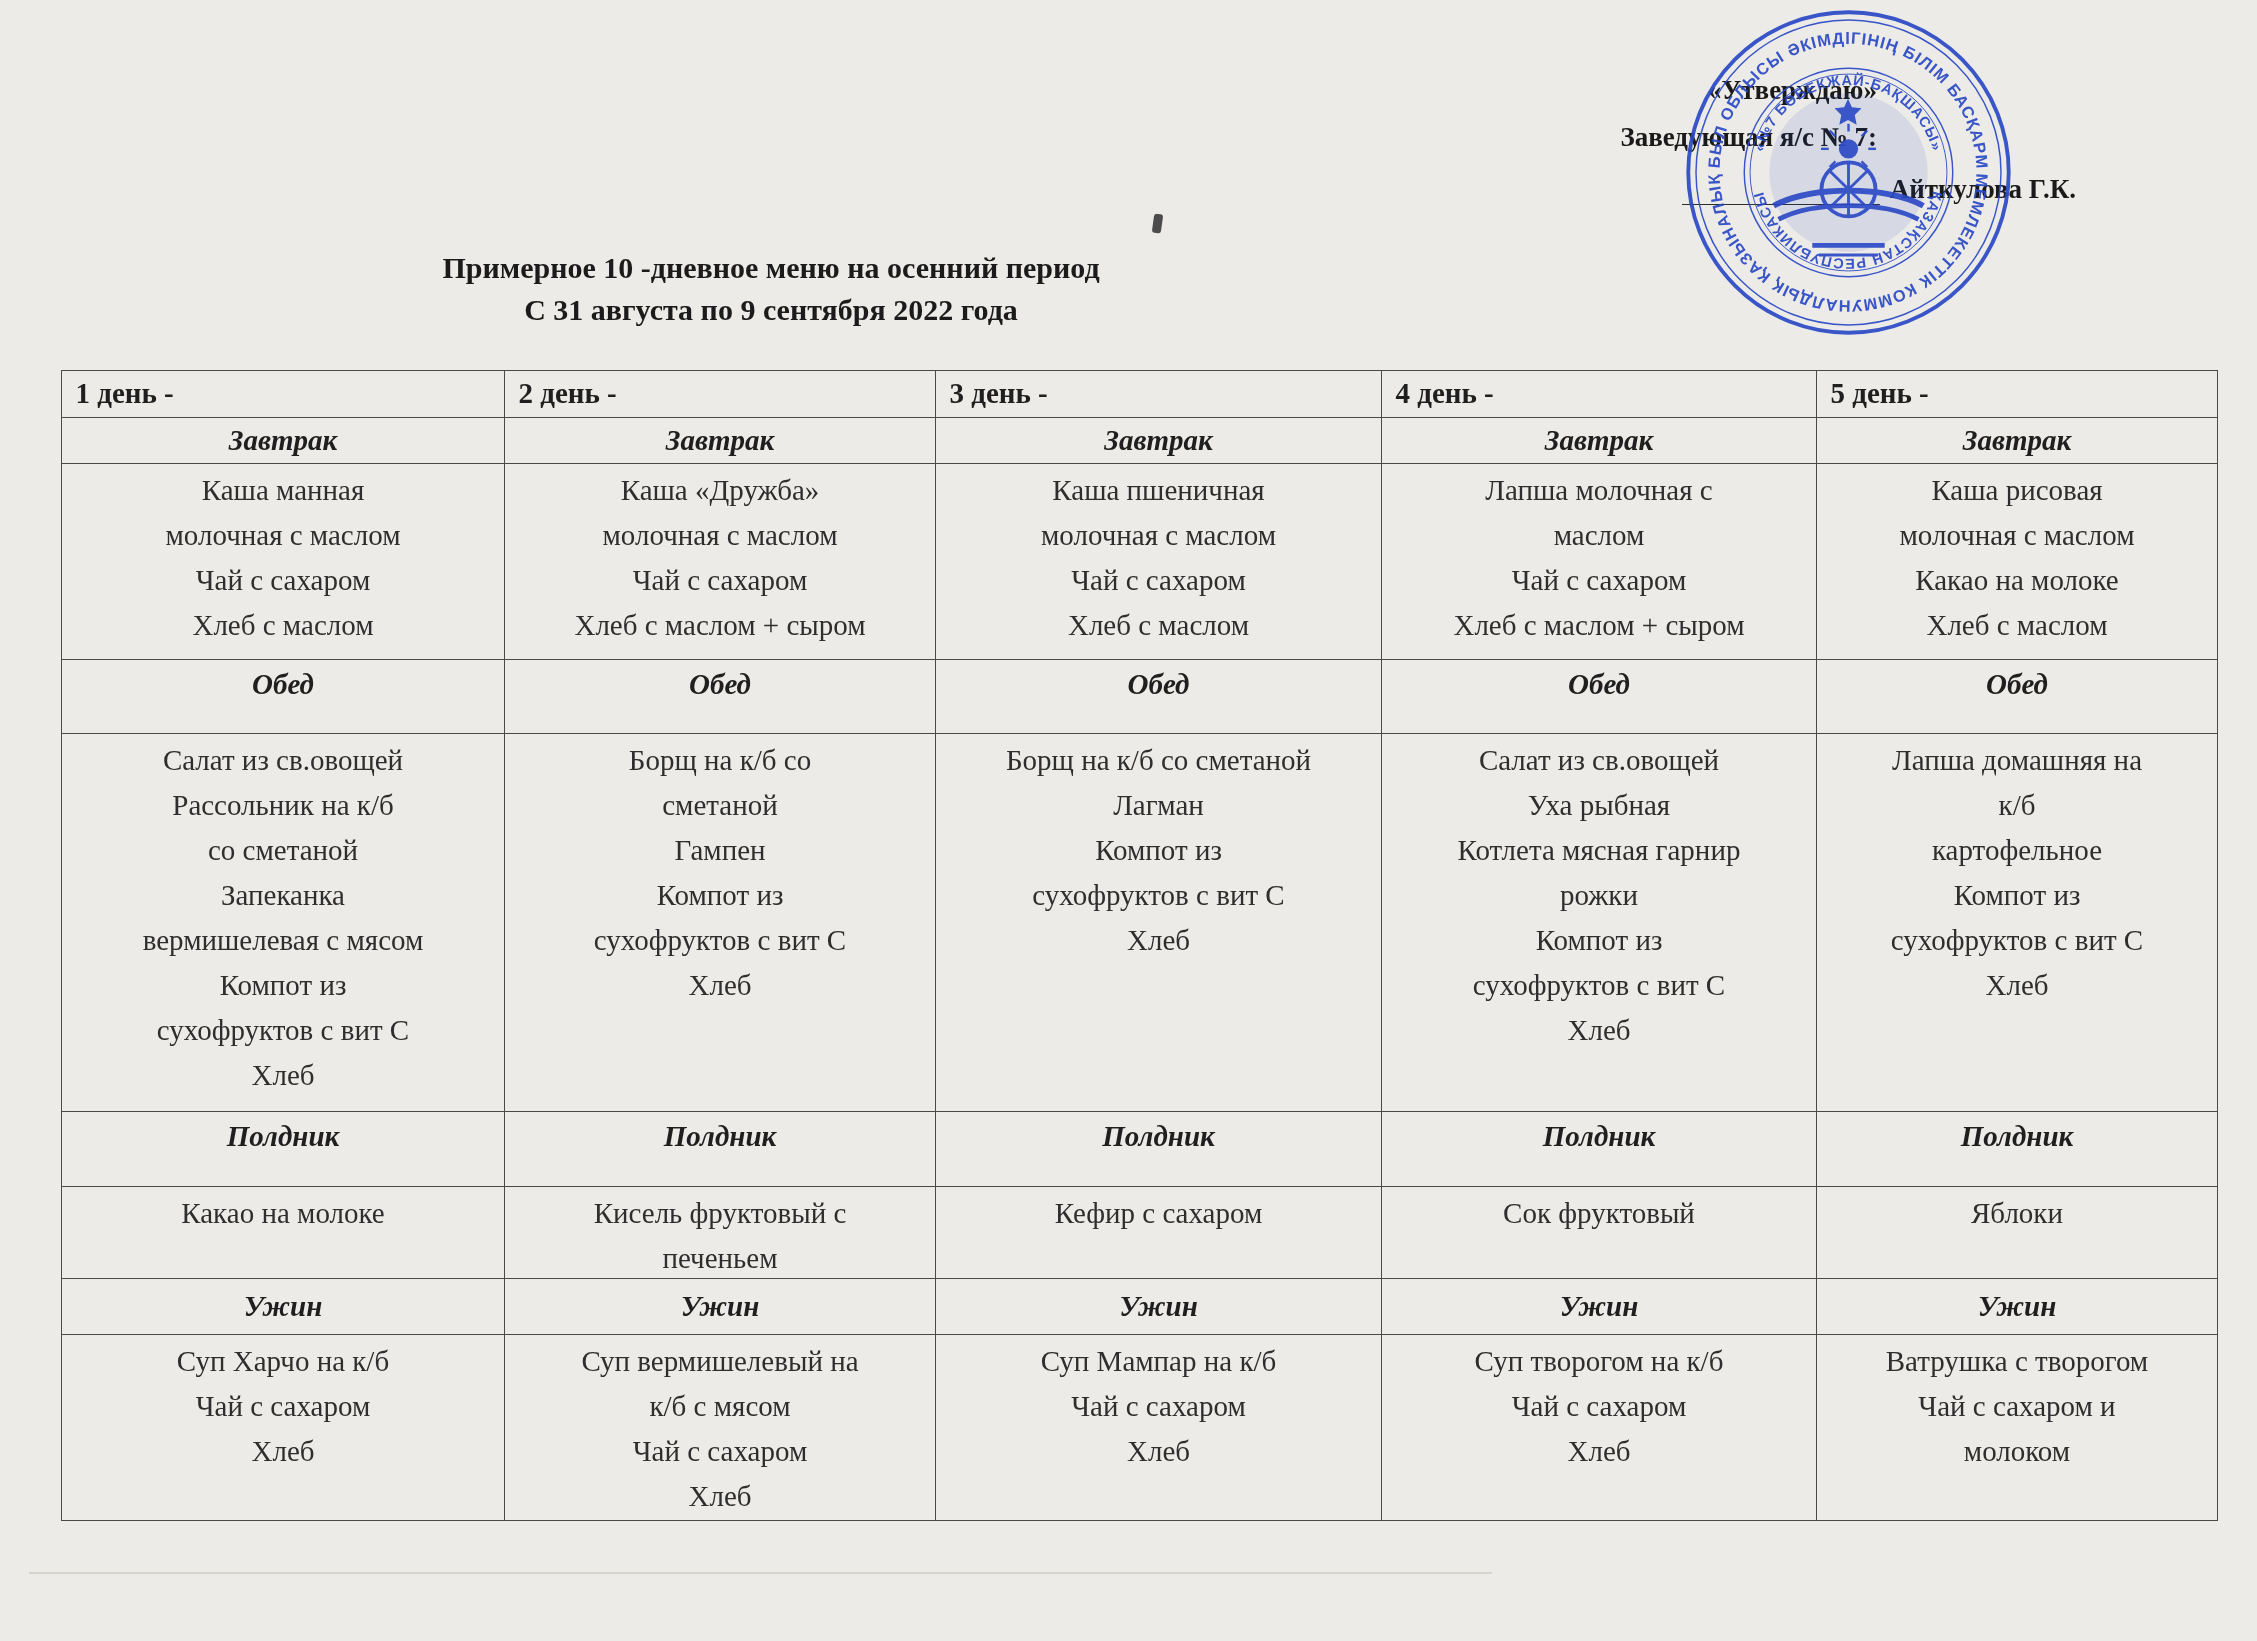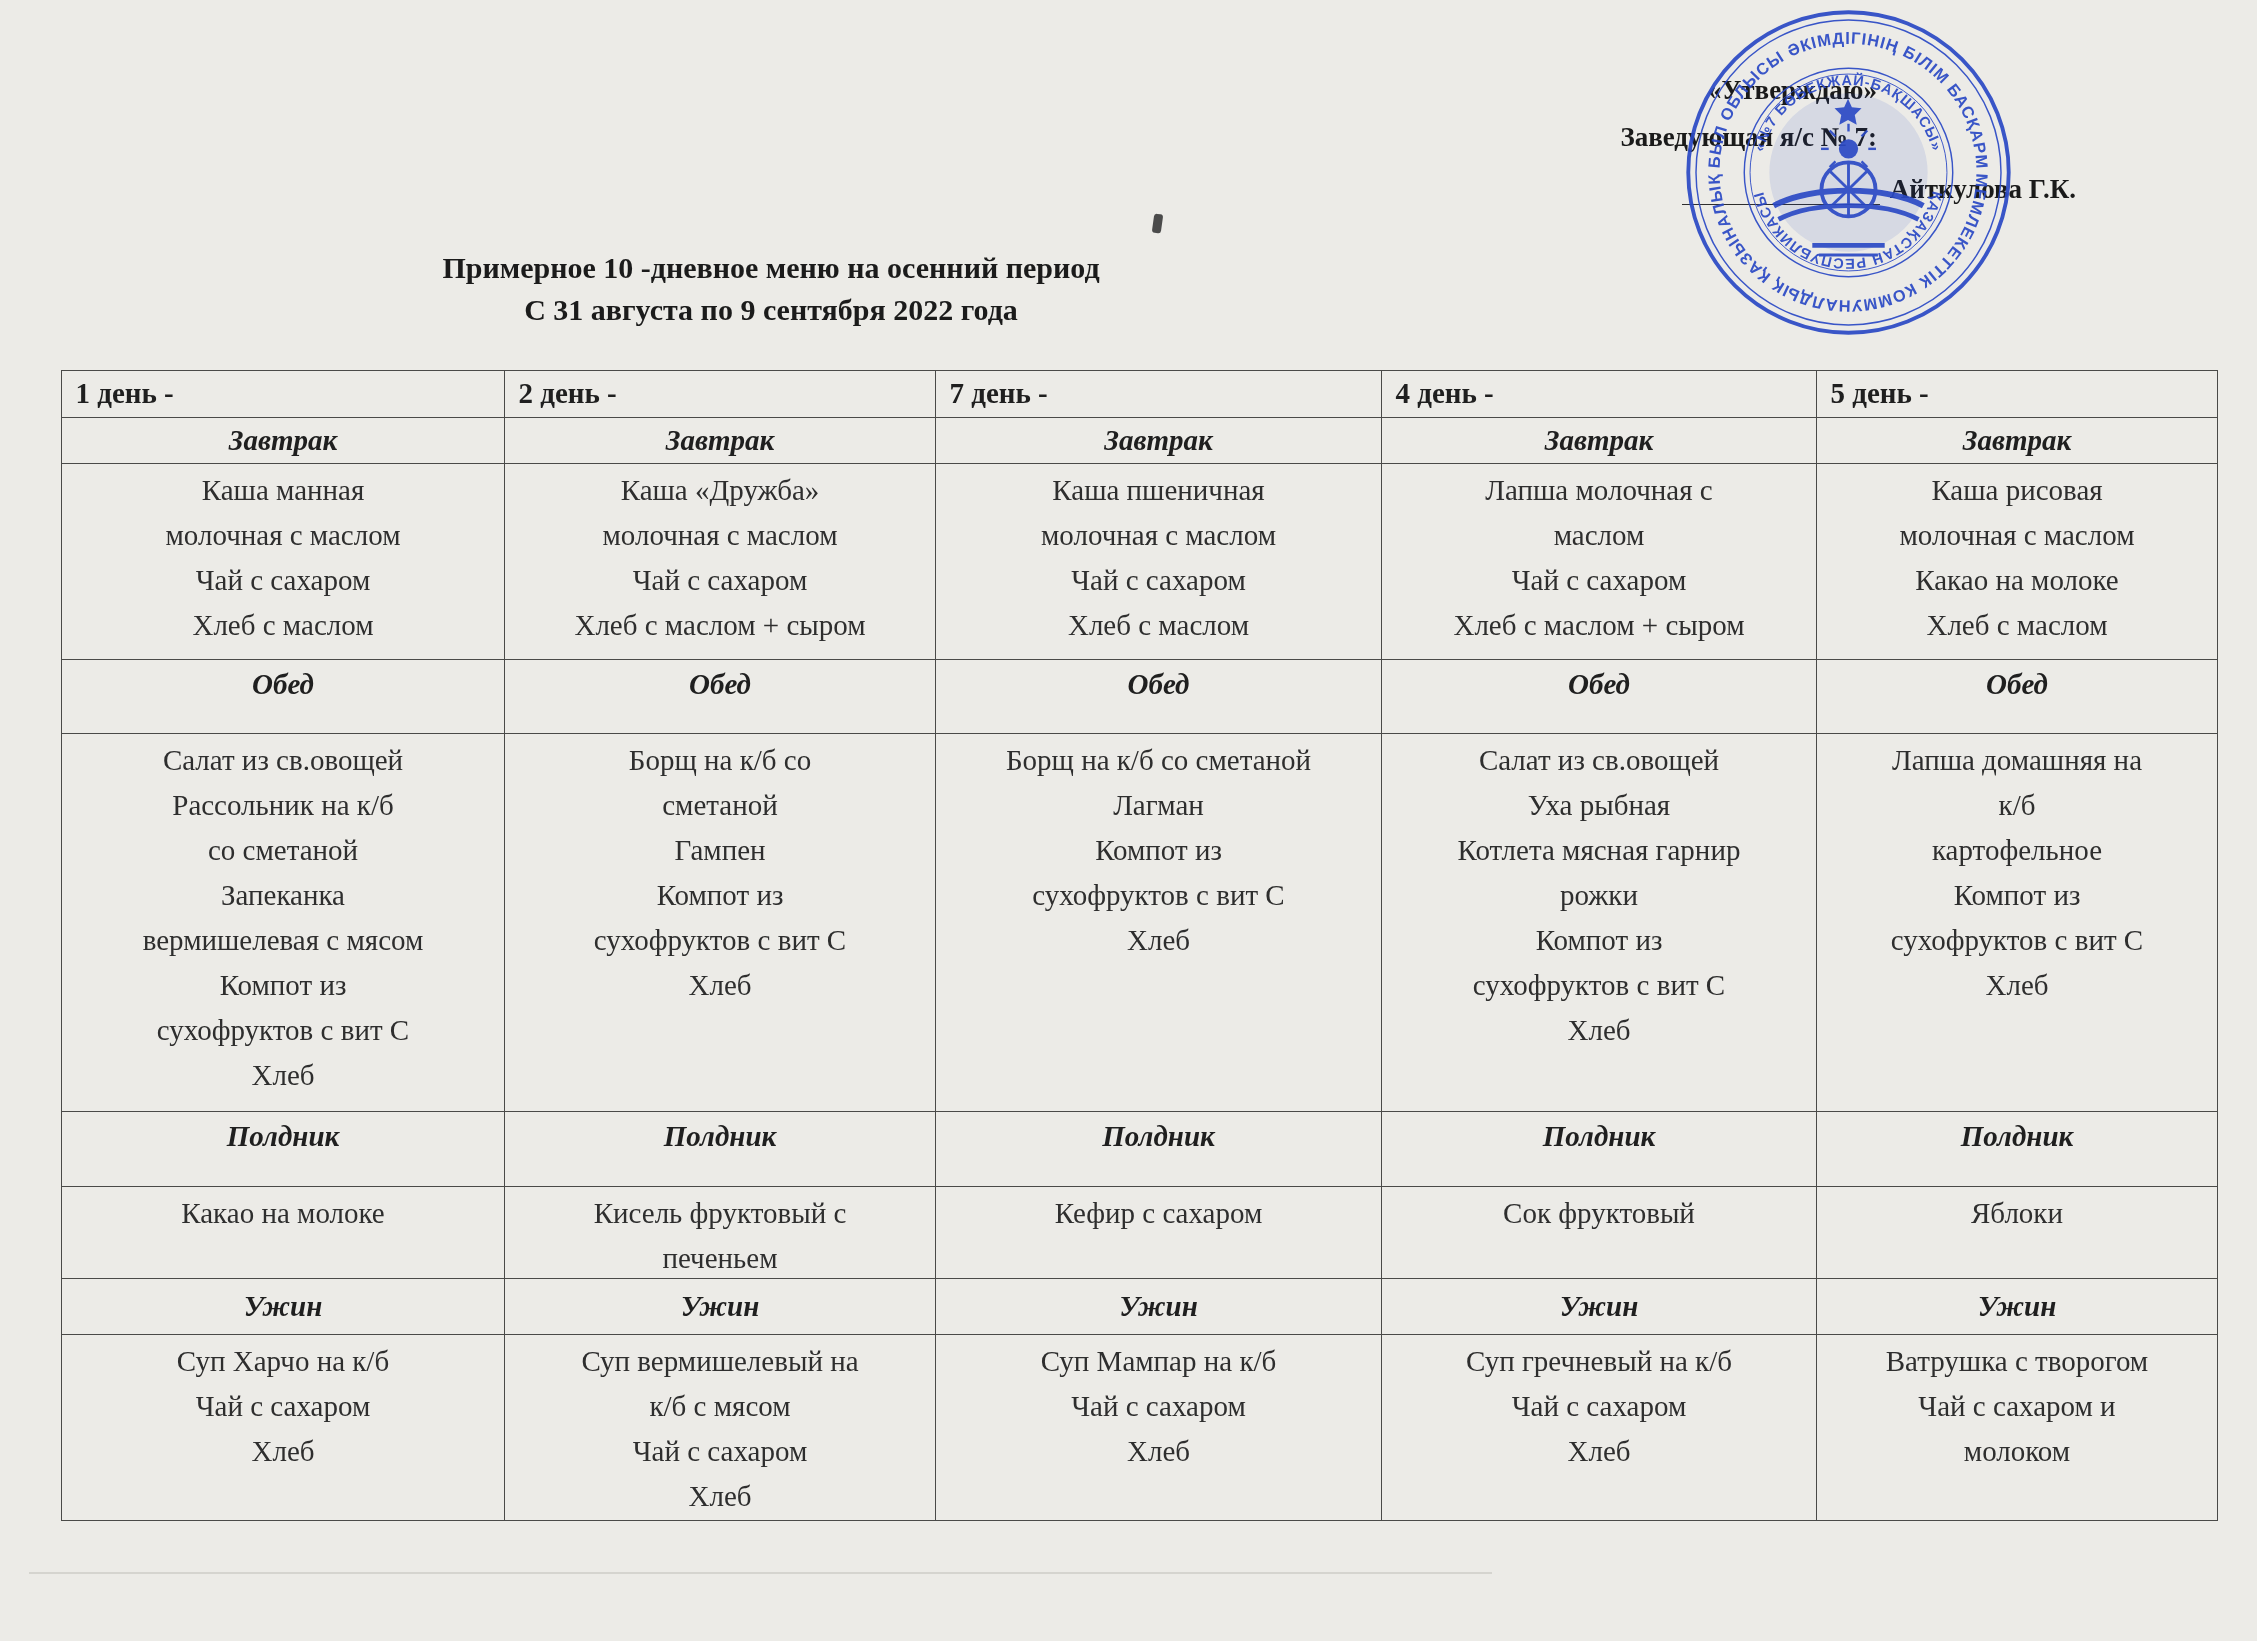--- a/index.html
+++ b/index.html
@@ -125,21 +125,21 @@
 
 <div class="title-block">
   <div class="title-line">Примерное 10 -дневное меню на осенний период</div>
   <div class="title-line">С 31 августа по 9 сентября 2022 года</div>
 </div>
 
 <div class="menu-table">
 
   <div class="cell day-header">1 день -</div>
   <div class="cell day-header">2 день -</div>
-  <div class="cell day-header">7 день -</div>
+  <div class="cell day-header">3 день -</div>
   <div class="cell day-header">4 день -</div>
   <div class="cell day-header">5 день -</div>
 
   <div class="cell meal-label tight">Завтрак</div>
   <div class="cell meal-label tight">Завтрак</div>
   <div class="cell meal-label tight">Завтрак</div>
   <div class="cell meal-label tight">Завтрак</div>
   <div class="cell meal-label tight">Завтрак</div>
 
   <div class="cell content">
@@ -261,21 +261,21 @@
       <div class="line">к/б с мясом</div>
       <div class="line">Чай с сахаром</div>
       <div class="line">Хлеб</div>
     </div>
   <div class="cell content">
       <div class="line">Суп Мампар на к/б</div>
       <div class="line">Чай с сахаром</div>
       <div class="line">Хлеб</div>
     </div>
   <div class="cell content">
-      <div class="line">Суп гречневый на к/б</div>
+      <div class="line">Суп творогом на к/б</div>
       <div class="line">Чай с сахаром</div>
       <div class="line">Хлеб</div>
     </div>
   <div class="cell content">
       <div class="line">Ватрушка с творогом</div>
       <div class="line">Чай с сахаром и</div>
       <div class="line">молоком</div>
     </div>
 
 </div>

